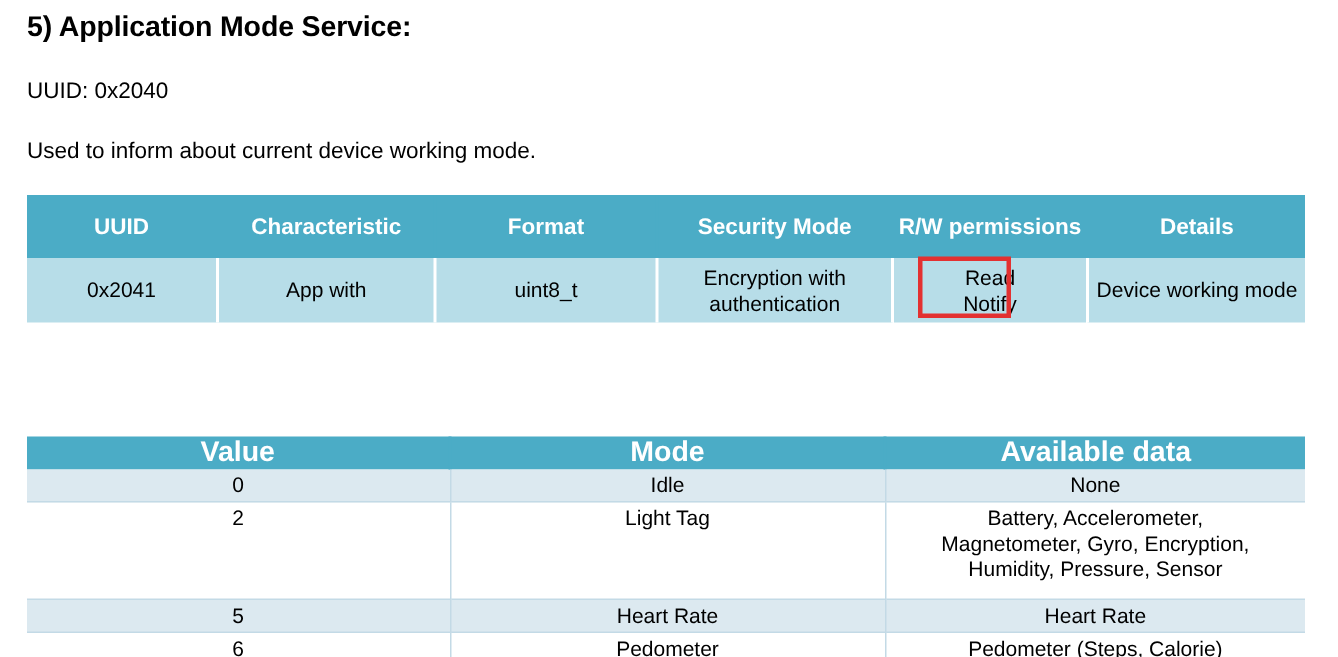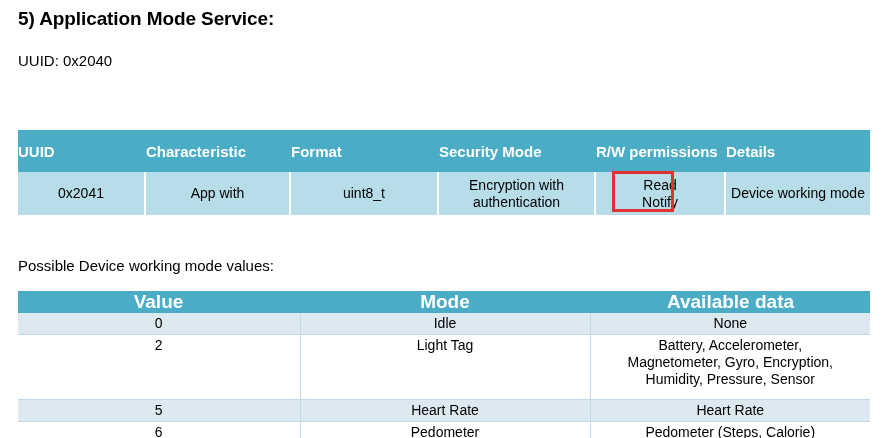--- a/index.html
+++ b/index.html
@@ -58,21 +58,21 @@
   .tbl-char {
     left: 18px;
     top: 130px;
     width: 852px;
   }
   .tbl-char th {
     background: #4bacc6;
     color: #ffffff;
     font-size: 15px;
     font-weight: bold;
-    text-align: left;
+    text-align: center;
     height: 42px;
     vertical-align: middle;
     line-height: 17px;
     border-right: 2px solid #4bacc6;
   }
   .tbl-char th:last-child { border-right: none; }
   .tbl-char td {
     background: #b7dde8;
     color: #000000;
     font-size: 14px;
@@ -145,20 +145,21 @@
 </style>
 </head>
 <body>
 
 <div class="page">
 
   <div class="section-title">5) Application Mode Service:</div>
 
   <div class="para para-uuid">UUID: 0x2040</div>
 
+  <div class="para para-desc">Used to inform about current device working mode.</div>
 
   <table class="tbl-char">
     <colgroup>
       <col class="c1">
         <col class="c2">
         <col class="c3">
       <col class="c4">
         <col class="c5">
         <col class="c6">
     </colgroup>
@@ -181,21 +182,20 @@
         <td class="rw-cell">
           <div>Read</div>
           <div>Notify</div>
           <div class="red-box"></div>
         </td>
         <td>Device working mode</td>
       </tr>
     </tbody>
   </table>
 
-  <div class="para para-values">Possible Device working mode values:</div>
 
   <table class="tbl-modes">
     <colgroup>
       <col class="m1">
         <col class="m2">
         <col class="m3">
     </colgroup>
     <thead>
       <tr>
         <th>Value</th>

